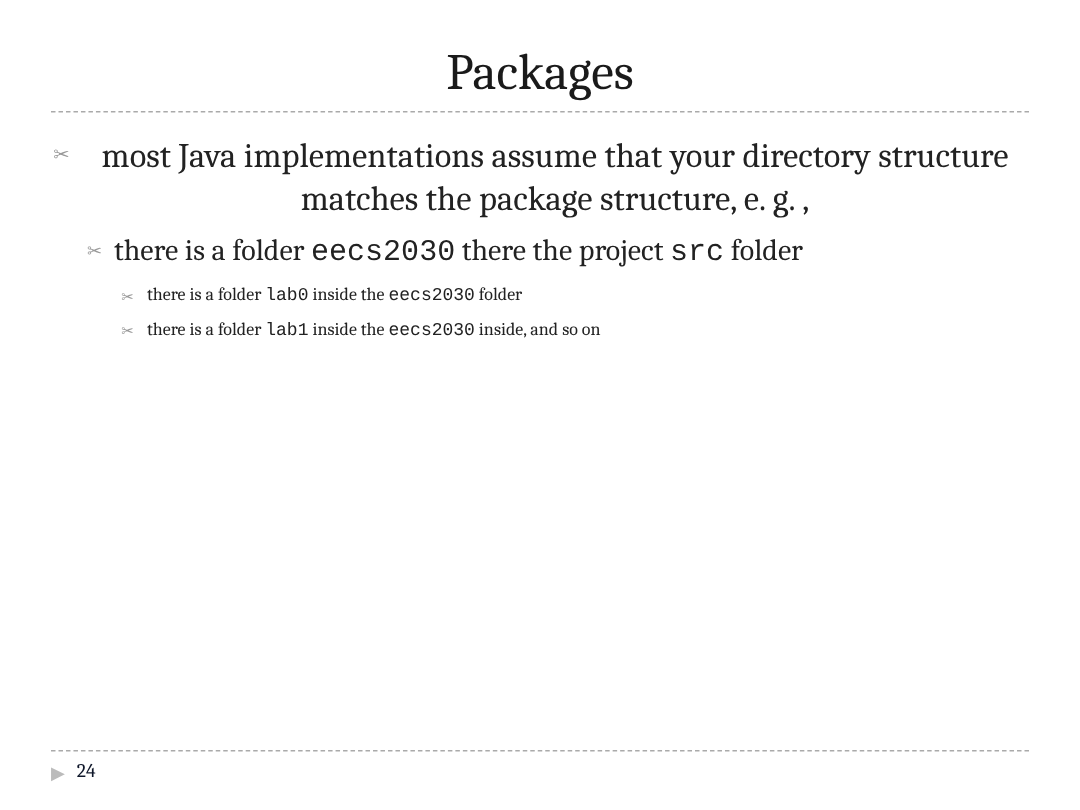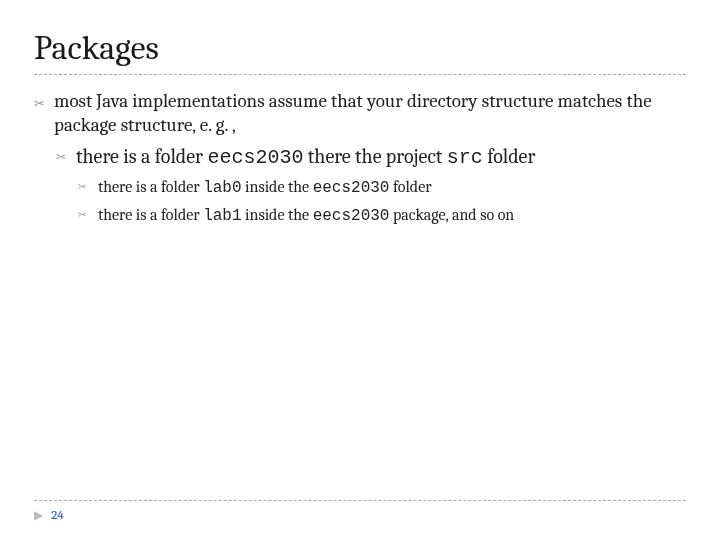--- a/index.html
+++ b/index.html
@@ -1,15 +1,15 @@
 <!DOCTYPE html>
 <html><head>
 <meta charset="utf-8">
 <style>
-  * { margin: 0; padding: 0; box-sizing: border-box; }
+  * { margin: 0; padding: 0; box-sizing: border-box; text-align: center; }
   body {
     width: 720px;
     height: 540px;
     background: #fff;
     font-family: Cambria, Georgia, serif;
     color: #222;
     position: relative;
     overflow: hidden;
   }
   .slide {
@@ -36,39 +36,39 @@
   .bullet-icon {
     flex: 0 0 auto;
     width: 14px;
     margin-top: 8px;
     margin-right: 6px;
     color: #999;
     font-size: 13px;
     line-height: 1;
   }
   .level1 .bullet-text {
-    font-size: 19px;
+    font-size: 23px;
     line-height: 1.28;
   }
   .level2 {
     margin-left: 22px;
     margin-top: 6px;
   }
   .level2 .bullet-icon { margin-top: 7px; font-size: 12px; }
   .level2 .bullet-text {
     font-size: 20px;
     line-height: 1.3;
   }
   .level3 {
     margin-left: 44px;
     margin-top: 4px;
   }
   .level3 .bullet-icon { margin-top: 5px; font-size: 10px; }
   .level3 .bullet-text {
-    font-size: 16px;
+    font-size: 12px;
     line-height: 1.35;
   }
   .code {
     font-family: "Courier New", monospace;
     font-weight: normal;
   }
   .footer {
     position: absolute;
     left: 34px;
     right: 34px;
@@ -83,21 +83,21 @@
     display: flex;
     align-items: center;
     gap: 8px;
   }
   .footer-arrow {
     color: #bbb;
     font-size: 12px;
   }
   .page-num {
     font-size: 13px;
-    color: #1d4ed8;
+    color: #0f172a;
   }
 </style>
 </head>
 <body>
 
 <div class="slide">
   <h1 class="title">Packages</h1>
   <hr class="hr-dashed">
 
   <div class="bullet-row level1">
@@ -115,21 +115,21 @@
   <div class="bullet-row level3">
     <span class="bullet-icon">✂</span>
     <span class="bullet-text">
       <span>there is a folder </span><span class="code">lab0</span><span> inside the </span><span class="code">eecs2030</span><span> folder</span>
     </span>
   </div>
 
   <div class="bullet-row level3">
     <span class="bullet-icon">✂</span>
     <span class="bullet-text">
-      <span>there is a folder </span><span class="code">lab1</span><span> inside the </span><span class="code">eecs2030</span><span> package, and so on</span>
+      <span>there is a folder </span><span class="code">lab1</span><span> inside the </span><span class="code">eecs2030</span><span> inside, and so on</span>
     </span>
   </div>
 
   <div class="footer">
     <hr class="footer-hr">
     <div class="footer-row">
       <span class="footer-arrow">▶</span>
       <span class="page-num">24</span>
     </div>
   </div>

